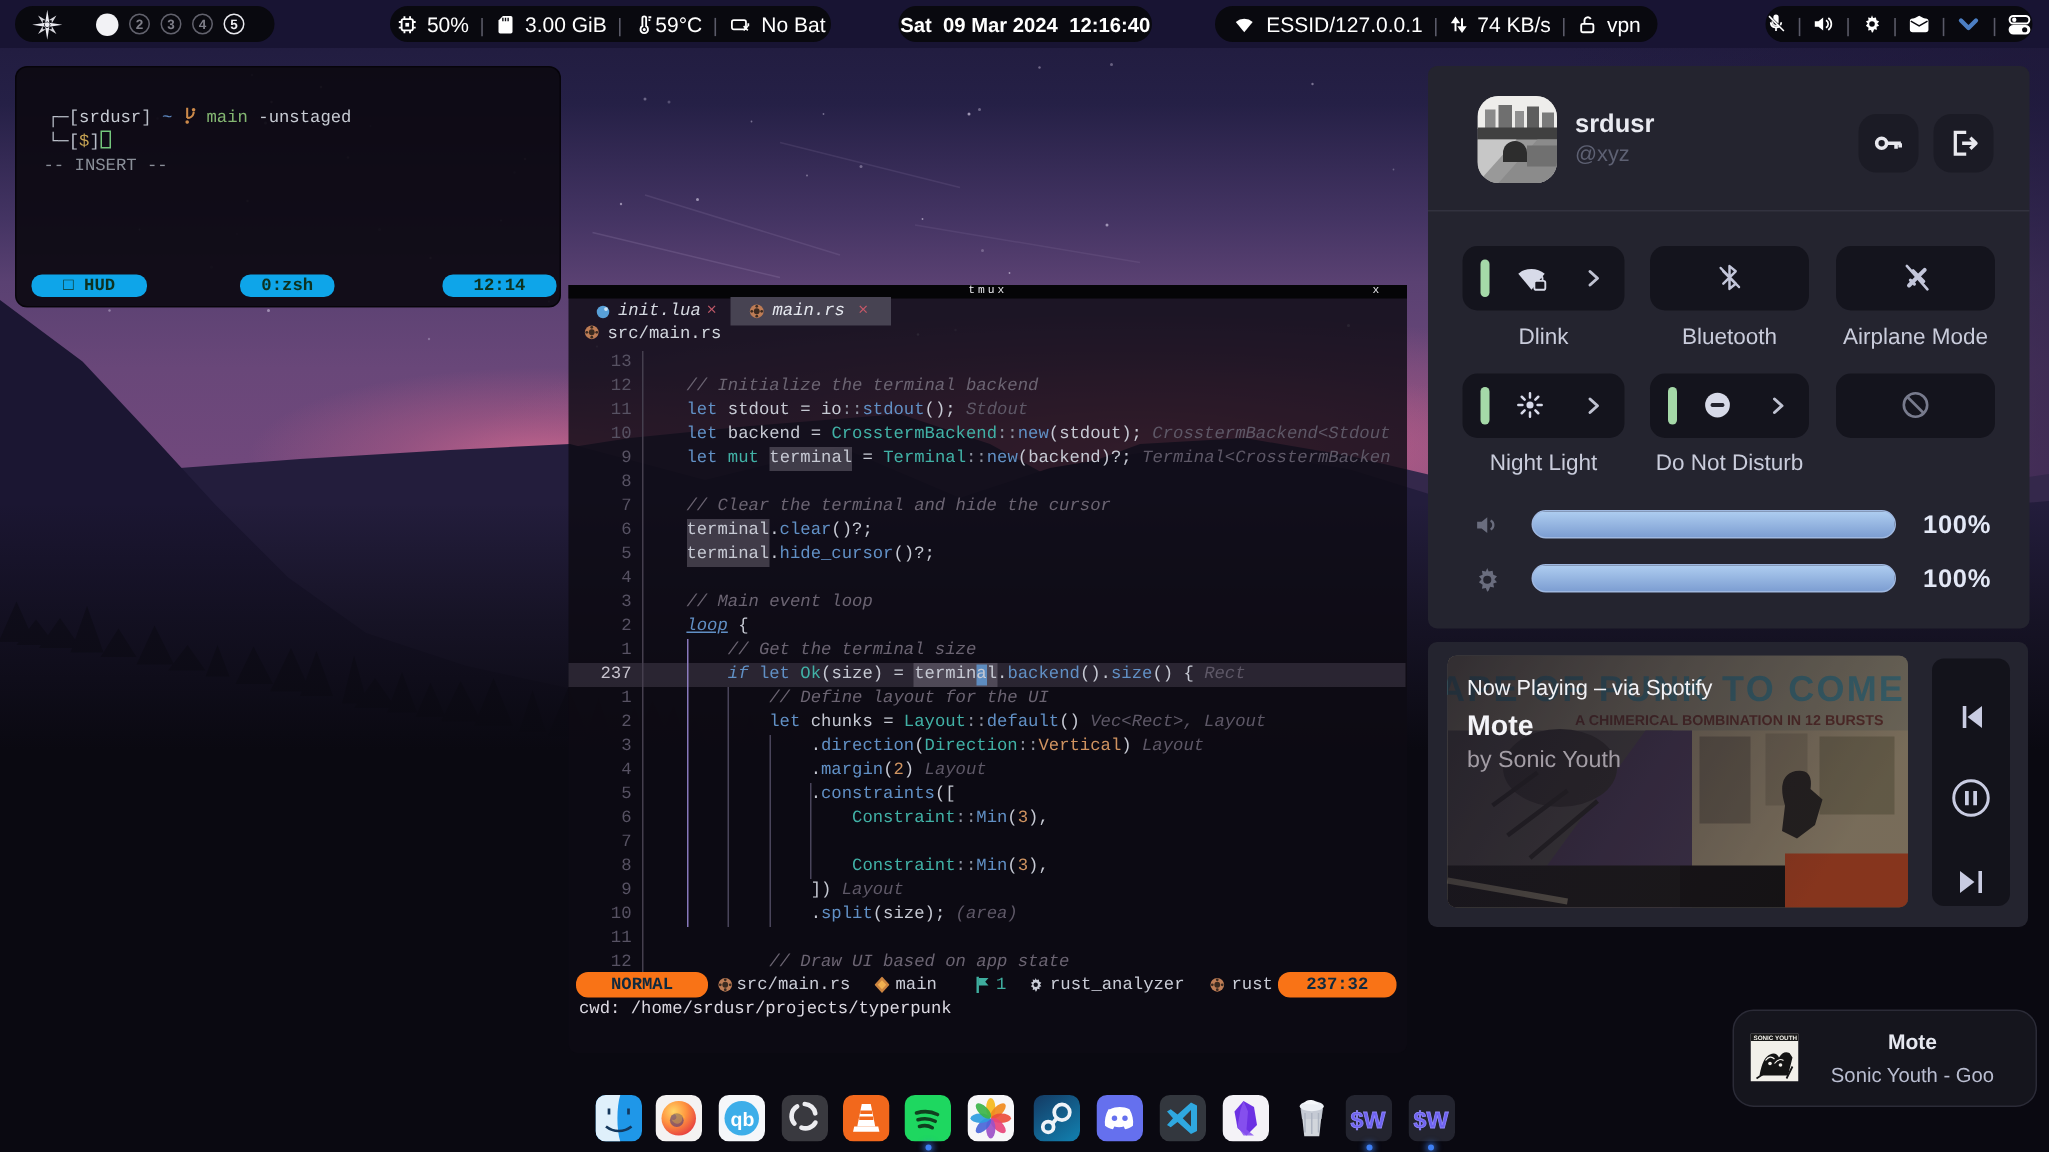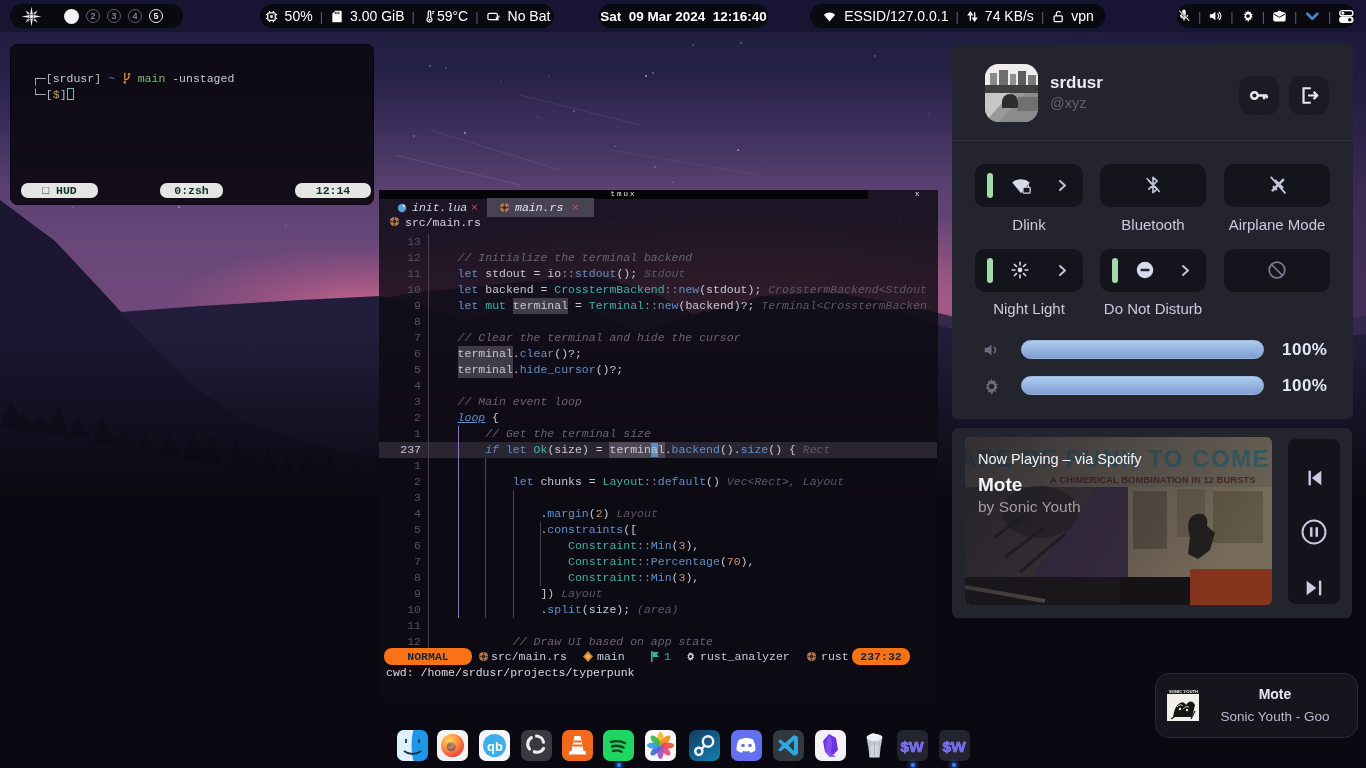--- a/index.html
+++ b/index.html
@@ -4,21 +4,21 @@
 html,body{width:1366px;height:768px;overflow:hidden;background:#0b0a12;font-family:"Liberation Sans",sans-serif}
 .abs{position:absolute}
 .mono{font-family:"Liberation Mono",monospace}
 #wall{position:absolute;left:0;top:0;z-index:0}
 #topbar{position:absolute;left:0;top:0;width:1366px;height:32px;background:#181433;z-index:5}
 .pill{position:absolute;top:4px;height:24px;background:#09090f;border-radius:12px;display:flex;align-items:center;color:#fff;font-size:14px}
 .sep{color:#5a5a68;margin:0 7px;font-size:13px}
 .ws{display:inline-flex;width:14px;height:14px;border-radius:50%;border:1.2px solid #62626d;color:#7e7e88;font-size:9px;align-items:center;justify-content:center;font-weight:bold}
 .ws.on{border-color:#e9e9ee;color:#eeeef2}
 .win{position:absolute;z-index:3}
-.gpill{position:absolute;background:#e5e5e5;border-radius:7px;color:#0d3220;font-family:"Liberation Mono",monospace;font-size:11.5px;font-weight:bold;display:flex;align-items:center;justify-content:center}
+.gpill{position:absolute;background:#0ea5e9;border-radius:7px;color:#0d3220;font-family:"Liberation Mono",monospace;font-size:11.5px;font-weight:bold;display:flex;align-items:center;justify-content:center}
 .bpill{position:absolute;background:#f97316;border-radius:8px;color:#10293e;font-family:"Liberation Mono",monospace;font-size:11.5px;font-weight:bold;display:flex;align-items:center;justify-content:center}
 .cl{position:absolute;left:0;width:100%;height:16px;font-family:"Liberation Mono",monospace;font-size:11.5px;line-height:16px;white-space:pre}
 .ln{position:absolute;left:0;width:42px;text-align:right;color:#575263}
 .cd{position:absolute;left:51px}
 .c-com{color:#6b6472;font-style:italic}
 .c-kw{color:#6190c5}
 .c-kwi{color:#6190c5;font-style:italic}
 .c-ty{color:#41b1a6}
 .c-mut{color:#41b1a6;}
 .c-fn{color:#6190c5}
@@ -307,27 +307,28 @@
       </svg>
 </div>
 </div>
 <div class="win" style="left:10px;top:44px;width:364px;height:161px;background:rgba(13,10,18,0.93);border-radius:8px;border:1px solid rgba(5,4,8,0.8)">
 <div class="cl" style="top:26px"><span class="cd" style="left:21px"><span style="color:#b9bec8">┌─[</span><span style="color:#c6cad2">srdusr</span><span style="color:#b9bec8">]</span> <span style="color:#5d88c0">~</span> <svg width="9" height="12" viewBox="0 0 10 14" style="vertical-align:-2px">
           <path d="M3 1v8 M3 13v-1 M3 9a5 5 0 0 0 5-4V4" fill="none" stroke="#cc8a4a" stroke-width="1.6"></path>
           <circle cx="3" cy="12" r="1.4" fill="#cc8a4a"></circle>
           <circle cx="8" cy="2.5" r="1.4" fill="#cc8a4a"></circle>
         </svg> <span style="color:#83b671">main</span> <span style="color:#c6cad2">-unstaged</span></span></div>
 <div class="cl" style="top:42px"><span class="cd" style="left:21px"><span style="color:#b9bec8">└─[</span><span style="color:#c9a554">$</span><span style="color:#b9bec8">]</span><span style="display:inline-block;width:7px;height:12px;border:1.5px solid #74c77c;vertical-align:-2px"></span></span></div>
+<div class="cl" style="top:58px"><span class="cd" style="left:18px"><span style="color:#8a8f99">-- INSERT --</span></span></div>
 <div class="gpill" style="left:10px;top:138px;width:77px;height:15px">□ HUD</div>
 <div class="gpill" style="left:149px;top:138px;width:63px;height:15px">0:zsh</div>
 <div class="gpill" style="left:284px;top:138px;width:76px;height:15px">12:14</div>
 </div>
 <div class="win" style="left:379px;top:186px;width:559px;height:516px">
 <div class="abs" style="left:0;top:3.5px;width:559px;height:512.5px;background:rgba(14,11,20,0.82);border-radius:0 0 6px 6px"></div>
-<div class="abs mono" style="left:0;top:3.5px;width:489px;height:9px;background:#050507;color:#e8e8ec;font-size:7.5px;letter-spacing:2px;text-align:center;line-height:9px">tmux<span class="abs" style="left:536px;letter-spacing:0">x</span></div>
+<div class="abs mono" style="left:0;top:3.5px;width:559px;height:9px;background:#050507;color:#e8e8ec;font-size:7.5px;letter-spacing:2px;text-align:center;line-height:9px">tmux<span class="abs" style="left:536px;letter-spacing:0">x</span></div>
 <div class="abs mono" style="left:0;top:12px;width:641px;height:19px;font-size:11.5px;line-height:19px">
 <span class="abs" style="left:108px;top:0;width:107px;height:19px;background:#474352"></span>
 <svg class="abs" style="left:18px;top:5px" width="10" height="10" viewBox="0 0 12 12">
         <circle cx="6" cy="6" r="5" fill="#58a0d8"></circle>
         <circle cx="8.4" cy="3.6" r="1.5" fill="#cfe4f4"></circle>
       </svg>
 <span class="abs" style="left:33px;font-style:italic;color:#d6dae2">init.lua</span>
       <span class="abs" style="left:92px;color:#bf5868">×</span>
 <svg class="abs" style="left:120px;top:4px" width="11" height="11" viewBox="0 0 12 12">
         <circle cx="6" cy="6" r="5" fill="#bd7c55"></circle>
@@ -367,27 +368,27 @@
     <div class="cl" style="top:112px"><span class="ln">9</span><span class="cd"><span class="c-id">    </span><span class="c-kw">let</span><span class="c-id"> </span><span class="c-mut">mut</span><span class="c-id"> terminal = </span><span class="c-ty">Terminal</span><span class="c-pp">::</span><span class="c-fn">new</span><span class="c-id">(backend)?; </span><span class="c-hint">Terminal&lt;CrosstermBacken</span></span></div>
     <div class="cl" style="top:128px"><span class="ln">8</span><span class="cd"></span></div>
     <div class="cl" style="top:144px"><span class="ln">7</span><span class="cd"><span class="c-id">    </span><span class="c-com">// Clear the terminal and hide the cursor</span></span></div>
     <div class="cl" style="top:160px"><span class="ln">6</span><span class="cd"><span class="c-id">    terminal.</span><span class="c-fn">clear</span><span class="c-id">()?;</span></span></div>
     <div class="cl" style="top:176px"><span class="ln">5</span><span class="cd"><span class="c-id">    terminal.</span><span class="c-fn">hide_cursor</span><span class="c-id">()?;</span></span></div>
     <div class="cl" style="top:192px"><span class="ln">4</span><span class="cd"></span></div>
     <div class="cl" style="top:208px"><span class="ln">3</span><span class="cd"><span class="c-id">    </span><span class="c-com">// Main event loop</span></span></div>
     <div class="cl" style="top:224px"><span class="ln">2</span><span class="cd"><span class="c-id">    </span><span style="color:#6190c5;font-style:italic;text-decoration:underline">loop</span><span class="c-id"> {</span></span></div>
     <div class="cl" style="top:240px"><span class="ln">1</span><span class="cd"><span class="c-id">        </span><span class="c-com">// Get the terminal size</span></span></div>
     <div class="cl" style="top:256px"><span class="ln" style="color:#c7c3ce">237</span><span class="cd"><span class="c-id">        </span><span class="c-kwi">if</span><span class="c-id"> </span><span class="c-kw">let</span><span class="c-id"> </span><span class="c-ty">Ok</span><span class="c-id">(size) = terminal.</span><span class="c-fn">backend</span><span class="c-id">().</span><span class="c-fn">size</span><span class="c-id">() { </span><span class="c-hint">Rect</span></span></div>
-    <div class="cl" style="top:272px"><span class="ln">1</span></div>
+    <div class="cl" style="top:272px"><span class="ln">1</span><span class="cd"><span class="c-id">            </span><span class="c-com">// Define layout for the UI</span></span></div>
     <div class="cl" style="top:288px"><span class="ln">2</span><span class="cd"><span class="c-id">            </span><span class="c-kw">let</span><span class="c-id"> chunks = </span><span class="c-ty">Layout</span><span class="c-pp">::</span><span class="c-fn">default</span><span class="c-id">() </span><span class="c-hint">Vec&lt;Rect&gt;, Layout</span></span></div>
-    <div class="cl" style="top:304px"><span class="ln">3</span></div>
+    <div class="cl" style="top:304px"><span class="ln">3</span><span class="cd"><span class="c-id">                .</span><span class="c-fn">direction</span><span class="c-id">(</span><span class="c-ty">Direction</span><span class="c-pp">::</span><span class="c-num">Vertical</span><span class="c-id">) </span><span class="c-hint">Layout</span></span></div>
     <div class="cl" style="top:320px"><span class="ln">4</span><span class="cd"><span class="c-id">                .</span><span class="c-fn">margin</span><span class="c-id">(</span><span class="c-num">2</span><span class="c-id">) </span><span class="c-hint">Layout</span></span></div>
     <div class="cl" style="top:336px"><span class="ln">5</span><span class="cd"><span class="c-id">                .</span><span class="c-fn">constraints</span><span class="c-id">([</span></span></div>
     <div class="cl" style="top:352px"><span class="ln">6</span><span class="cd"><span class="c-id">                    </span><span class="c-ty">Constraint</span><span class="c-pp">::</span><span class="c-fn">Min</span><span class="c-id">(</span><span class="c-num">3</span><span class="c-id">),</span></span></div>
-    <div class="cl" style="top:368px"><span class="ln">7</span><span class="cd"><span class="c-id">                    </span><span class="c-ty">Constraint</span><span class="c-pp">::</span><span class="c-fn">Percentage</span><span class="c-id">(</span><span class="c-num">70</span><span class="c-id">),</span></span></div>
+    <div class="cl" style="top:368px"><span class="ln">7</span></div>
     <div class="cl" style="top:384px"><span class="ln">8</span><span class="cd"><span class="c-id">                    </span><span class="c-ty">Constraint</span><span class="c-pp">::</span><span class="c-fn">Min</span><span class="c-id">(</span><span class="c-num">3</span><span class="c-id">),</span></span></div>
     <div class="cl" style="top:400px"><span class="ln">9</span><span class="cd"><span class="c-id">                ]) </span><span class="c-hint">Layout</span></span></div>
     <div class="cl" style="top:416px"><span class="ln">10</span><span class="cd"><span class="c-id">                .</span><span class="c-fn">split</span><span class="c-id">(size); </span><span class="c-hint">(area)</span></span></div>
     <div class="cl" style="top:432px"><span class="ln">11</span><span class="cd"></span></div>
     <div class="cl" style="top:448px"><span class="ln">12</span><span class="cd"><span class="c-id">            </span><span class="c-com">// Draw UI based on app state</span></span></div>
     <div class="abs" style="left:0;top:462px;width:559px;height:17px;font-family:'Liberation Mono',monospace;font-size:11.5px;line-height:17px;color:#c9ccd6">
 <span class="bpill" style="left:5px;top:0;width:88px;height:17px">NORMAL</span>
 <svg class="abs" style="left:99px;top:3px" width="11" height="11" viewBox="0 0 12 12">
         <circle cx="6" cy="6" r="5" fill="#bd7c55"></circle>
         <circle cx="6" cy="6" r="2.1" fill="#3a2a20"></circle>
@@ -414,21 +415,21 @@
 <span class="abs" style="left:321px">rust_analyzer</span>
 <svg class="abs" style="left:427px;top:3px" width="11" height="11" viewBox="0 0 12 12">
         <circle cx="6" cy="6" r="5" fill="#bd7c55"></circle>
         <circle cx="6" cy="6" r="2.1" fill="#3a2a20"></circle>
         <circle cx="6" cy="2.4" r="1" fill="#3a2a20"></circle>
         <circle cx="6" cy="9.6" r="1" fill="#3a2a20"></circle>
         <circle cx="2.4" cy="6" r="1" fill="#3a2a20"></circle>
         <circle cx="9.6" cy="6" r="1" fill="#3a2a20"></circle>
       </svg>
 <span class="abs" style="left:442px">rust</span>
-<span class="bpill" style="left:473px;top:0;width:58px;height:17px">237:32</span>
+<span class="bpill" style="left:473px;top:0;width:79px;height:17px">237:32</span>
 </div>
 <div class="abs mono" style="left:7px;top:480px;font-size:11.5px;color:#dcd9e2;white-space:pre">cwd: /home/srdusr/projects/typerpunk</div>
 </div>
 <div class="win" style="left:952px;top:44px;width:401px;height:375px;background:#24242f;border-radius:6px">
 <svg class="abs" style="left:33px;top:20px;border-radius:14px" width="53" height="58" viewBox="0 0 53 58">
 <rect width="53" height="58" fill="#b9b9b9"></rect>
 <rect x="0" y="0" width="53" height="22" fill="#eeedeb"></rect>
 <rect x="5" y="9" width="7" height="13" fill="#8a8a8a"></rect>
       <rect x="14" y="6" width="9" height="16" fill="#6f6f6f"></rect>
       <rect x="25" y="10" width="6" height="12" fill="#909090"></rect>

